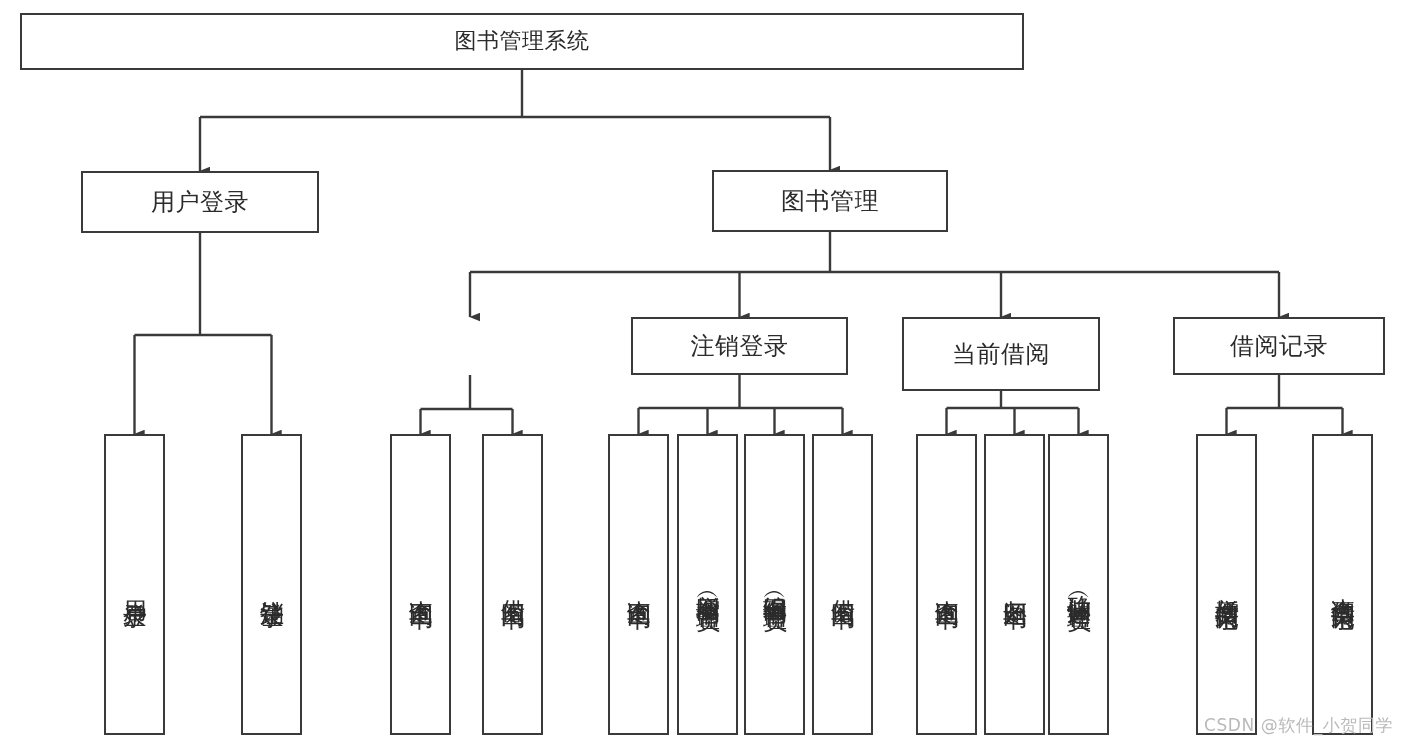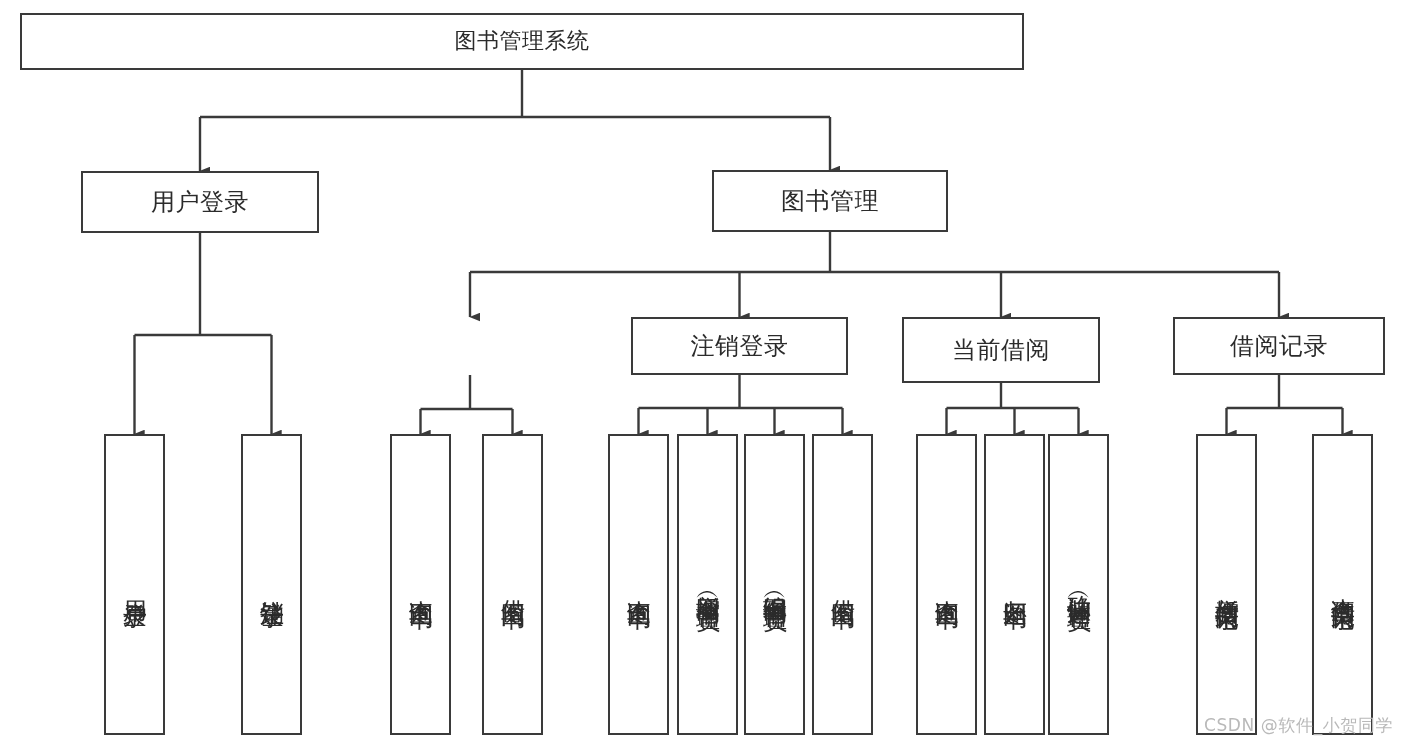--- a/index.html
+++ b/index.html
@@ -120,21 +120,21 @@
   <div class="node" style="left: 81px; top: 171px; width: 238px; height: 62px;">
     <span class="node-label">用户登录</span>
   </div>
   <div class="node" style="left: 712px; top: 170px; width: 236px; height: 62px;">
     <span class="node-label">图书管理</span>
   </div>
 
   <div class="node" style="left: 631px; top: 317px; width: 217px; height: 58px;">
     <span class="node-label">注销登录</span>
   </div>
-  <div class="node" style="left: 902px; top: 317px; width: 198px; height: 66px;">
+  <div class="node" style="left: 902px; top: 317px; width: 198px; height: 74px;">
     <span class="node-label">当前借阅</span>
   </div>
   <div class="node" style="left: 1173px; top: 317px; width: 212px; height: 58px;">
     <span class="node-label">借阅记录</span>
   </div>
 
   <div class="node vertical" style="left: 104px; top: 434px; width: 61px; height: 301px;">
     <span class="node-label">用户登录</span>
   </div>
   <div class="node vertical" style="left: 241px; top: 434px; width: 61px; height: 301px;">

